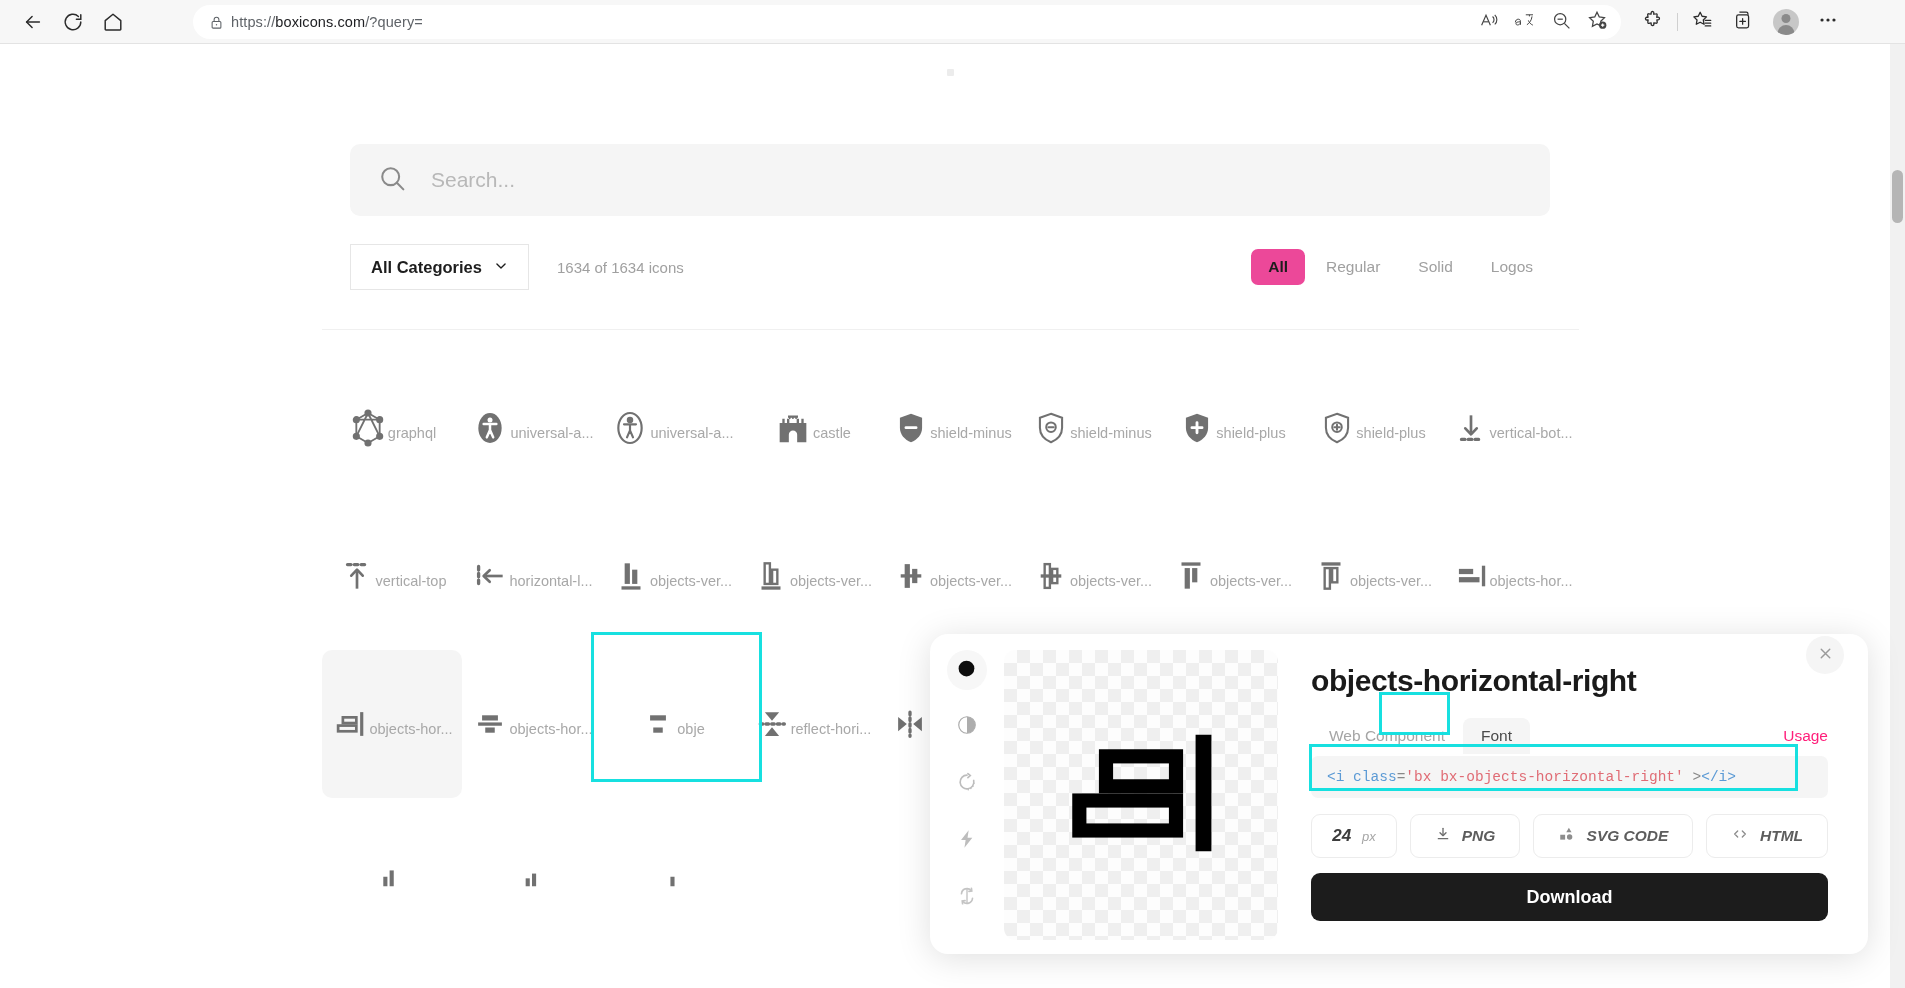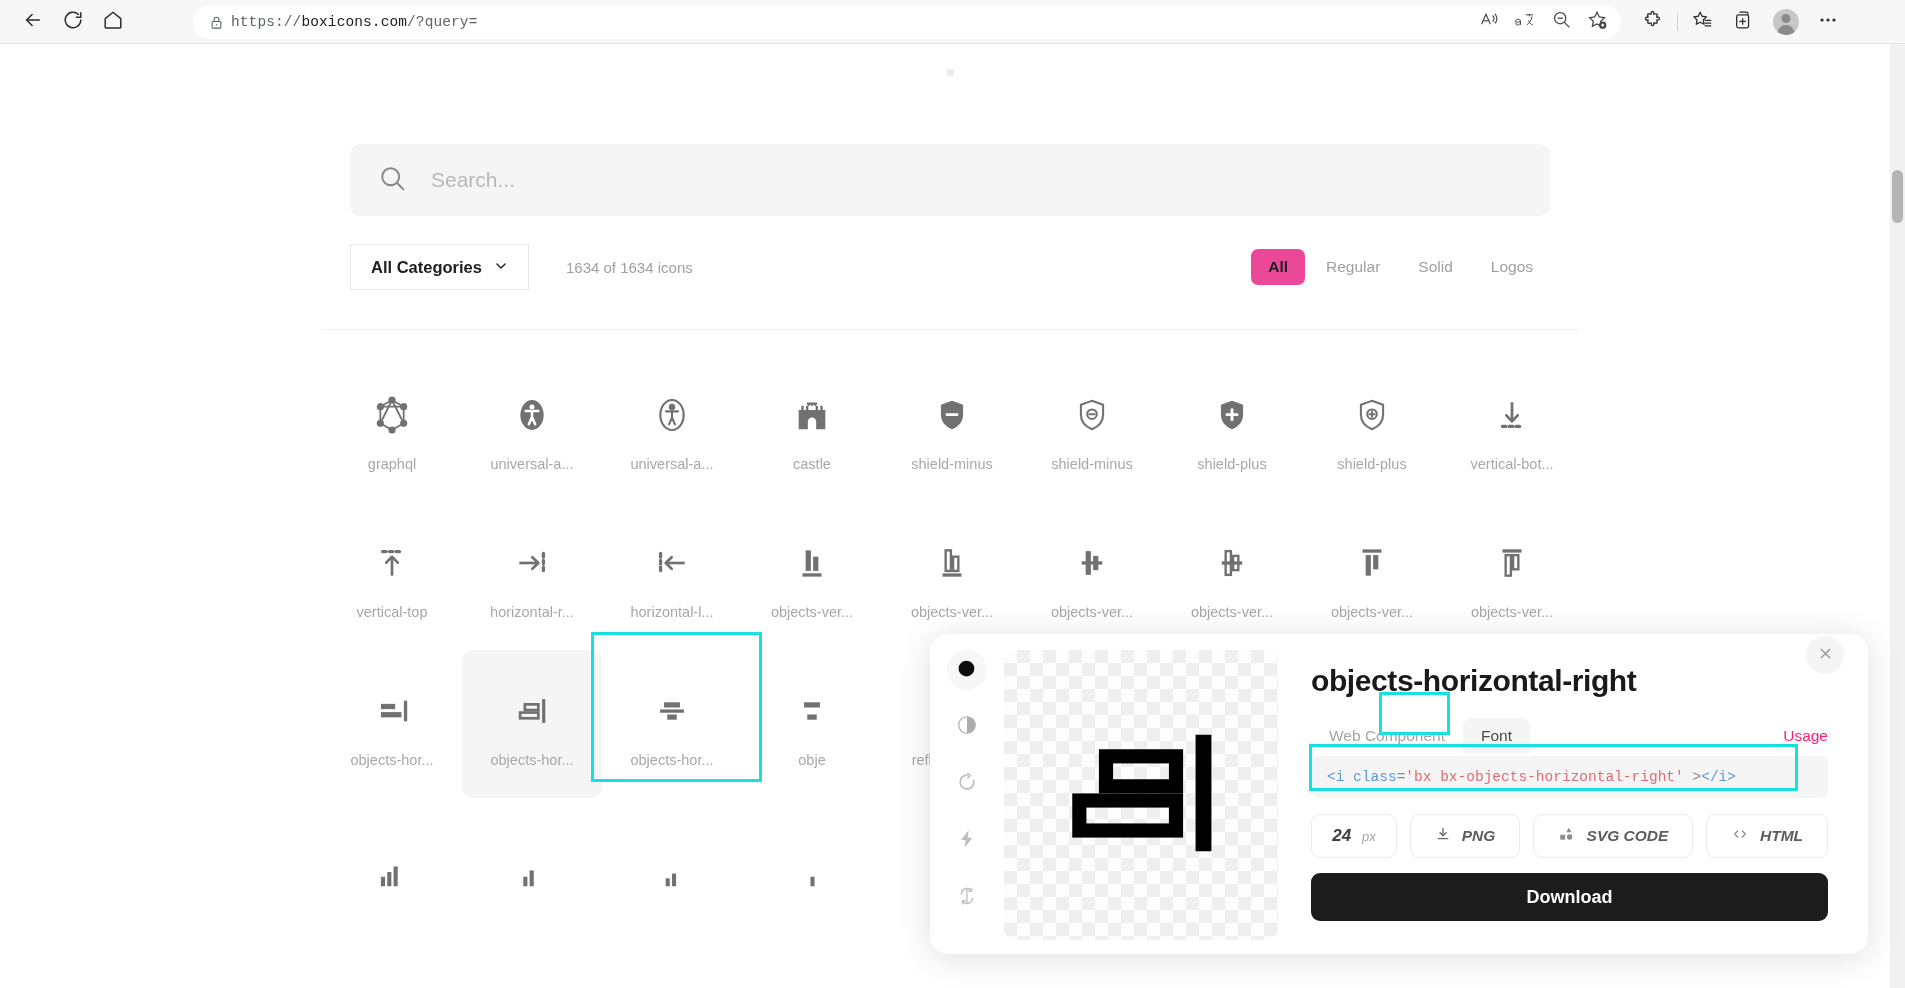--- a/index.html
+++ b/index.html
@@ -9,21 +9,21 @@
     font-family: "Liberation Sans", sans-serif;
     background: #ffffff;
   }
 
   
   .browser-bar {
     position: absolute; top: 0; left: 0;
     width: 1905px; height: 44px;
     background: #f7f7f7;
     border-bottom: 1px solid #e3e3e3;
-    display: flex; align-items: flex-start; font-family: Liberation Mono, monospace;
+    display: flex; align-items: center;
   }
   .nav-btn {
     width: 40px; height: 40px;
     display: flex; align-items: center; justify-content: center;
     border-radius: 6px; cursor: pointer;
     flex: 0 0 auto;
   }
   .nav-btn:first-child { margin-left: 13px; }
   .nav-btn svg { display: block; }
 
@@ -108,21 +108,21 @@
     display: flex; align-items: center;
   }
   .cat-btn {
     height: 46px; padding: 0 20px;
     border: 1px solid #e6e6e6; border-radius: 0;
     background: #fff; display: flex; align-items: center; gap: 12px;
     font-size: 16.5px; font-weight: bold; color: #1d1d1d;
     cursor: pointer;
   }
   .icon-count {
-    margin-left: 37px; font-size: 15px; color: #a0a0a0;
+    margin-left: 28px; font-size: 15px; color: #a0a0a0;
   }
   .type-tabs {
     margin-left: auto; display: flex; align-items: center; gap: 4px;
   }
   .type-tab {
     padding: 9px 17px; border-radius: 7px;
     font-size: 15.5px; color: #a0a0a0; cursor: pointer;
   }
   .type-tab.active { background: #ec4899; color: #1d1d1d; font-weight: bold; }
 
@@ -132,21 +132,21 @@
   }
 
   
   .grid {
     position: absolute; left: 322px; top: 310px;
     width: 1260px;
     display: flex; flex-wrap: wrap;
   }
   .cell {
     width: 140px; height: 148px;
-    display: flex; flex-direction: column;
+    display: flex; flex-direction: row;
     align-items: center; justify-content: center;
     cursor: pointer; border-radius: 10px;
     position: relative;
   }
   .cell.selected { background: #f5f5f5; }
   .cell .glyph {
     height: 62px; display: flex; align-items: center; justify-content: center;
     color: #717171;
   }
   .cell .cap {
@@ -545,30 +545,20 @@
       <div class="glyph">
         <svg width="38" height="38" viewBox="0 0 24 24" stroke="#717171" fill="none">
             <path d="M12 20V9" stroke-width="1.7"></path>
             <path d="M8.4 11.8L12 8l3.6 3.8" stroke-width="1.7" stroke-linecap="round" stroke-linejoin="round"></path>
             <path d="M6 4.8h2.2M10.3 4.8h2.2M14.6 4.8h2.2" stroke-width="2.1" stroke-linecap="round"></path>
           </svg>
       </div>
       <div class="cap">vertical-top</div>
     </div>
 
-    <div class="cell">
-      <div class="glyph">
-        <svg width="38" height="38" viewBox="0 0 24 24" stroke="#717171" fill="none">
-            <path d="M4 12h11" stroke-width="1.7"></path>
-            <path d="M12.2 8.4L16 12l-3.8 3.6" stroke-width="1.7" stroke-linecap="round" stroke-linejoin="round"></path>
-            <path d="M19.2 6v2.2M19.2 10.3v2.2M19.2 14.6v2.2" stroke-width="2.1" stroke-linecap="round"></path>
-          </svg>
-      </div>
-      <div class="cap">horizontal-r...</div>
-    </div>
 
     <div class="cell">
       <div class="glyph">
         <svg width="38" height="38" viewBox="0 0 24 24" stroke="#717171" fill="none">
             <path d="M20 12H9" stroke-width="1.7"></path>
             <path d="M11.8 8.4L8 12l3.8 3.6" stroke-width="1.7" stroke-linecap="round" stroke-linejoin="round"></path>
             <path d="M4.8 6v2.2M4.8 10.3v2.2M4.8 14.6v2.2" stroke-width="2.1" stroke-linecap="round"></path>
           </svg>
       </div>
       <div class="cap">horizontal-l...</div>

